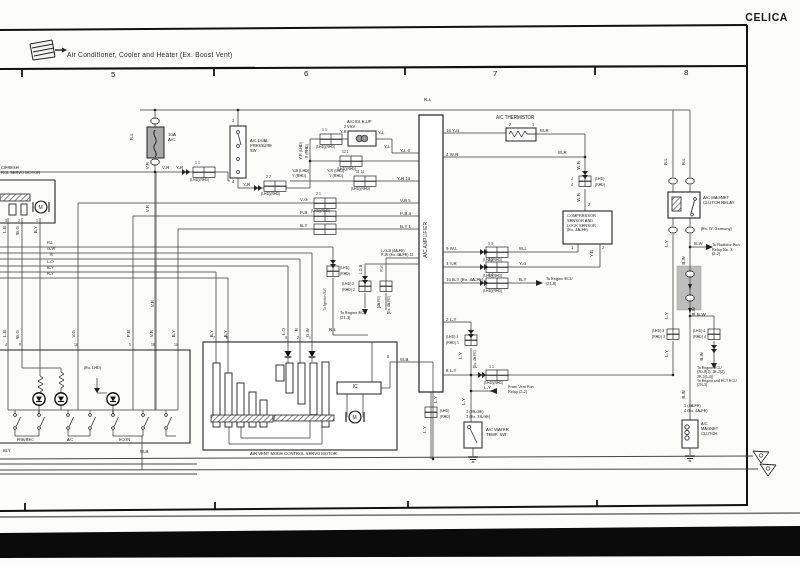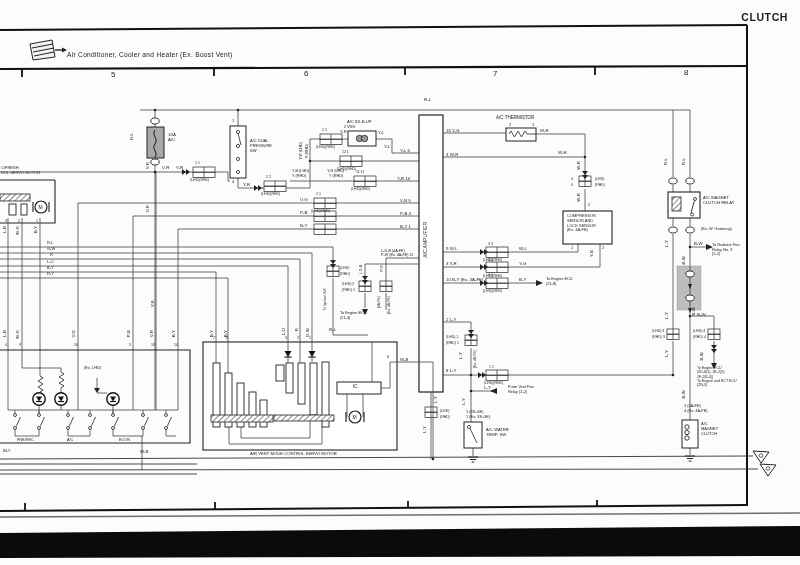--- a/index.html
+++ b/index.html
@@ -377,21 +377,21 @@
         <circle cx="690" cy="316" r="1.3"></circle>
       <circle cx="433" cy="459" r="1.3"></circle>
         <circle cx="310" cy="161" r="1.3"></circle>
         <circle cx="310" cy="181" r="0"></circle>
     </g>
 
     <path d="M0,517 L800,513" stroke="#6e6e6e" stroke-width="1.5" fill="none"></path>
     <polygon points="0,533 800,526 800,556 0,558" fill="#0b0b0b"></polygon>
   </svg>
 
-  <div class="lbl brand" style="left:700px;top:11px">CLUTCH</div>
+  <div class="lbl brand" style="left:700px;top:11px">CELICA</div>
   <div class="lbl title" style="left:67px;top:51px">Air Conditioner, Cooler and Heater (Ex. Boost Vent)</div>
   <span class="lbl grid" style="left:111px;top:70px">5</span>
   <span class="lbl grid" style="left:304px;top:69px">6</span>
   <span class="lbl grid" style="left:493px;top:69px">7</span>
   <span class="lbl grid" style="left:684px;top:68px">8</span>
 
   <div class="lbl comp" style="left:168px;top:132px;font-size:4.4px">10A
 A/C</div>
   <div class="lbl comp" style="left:250px;top:139px;font-size:4px">A/C DUAL
 PRESSURE

